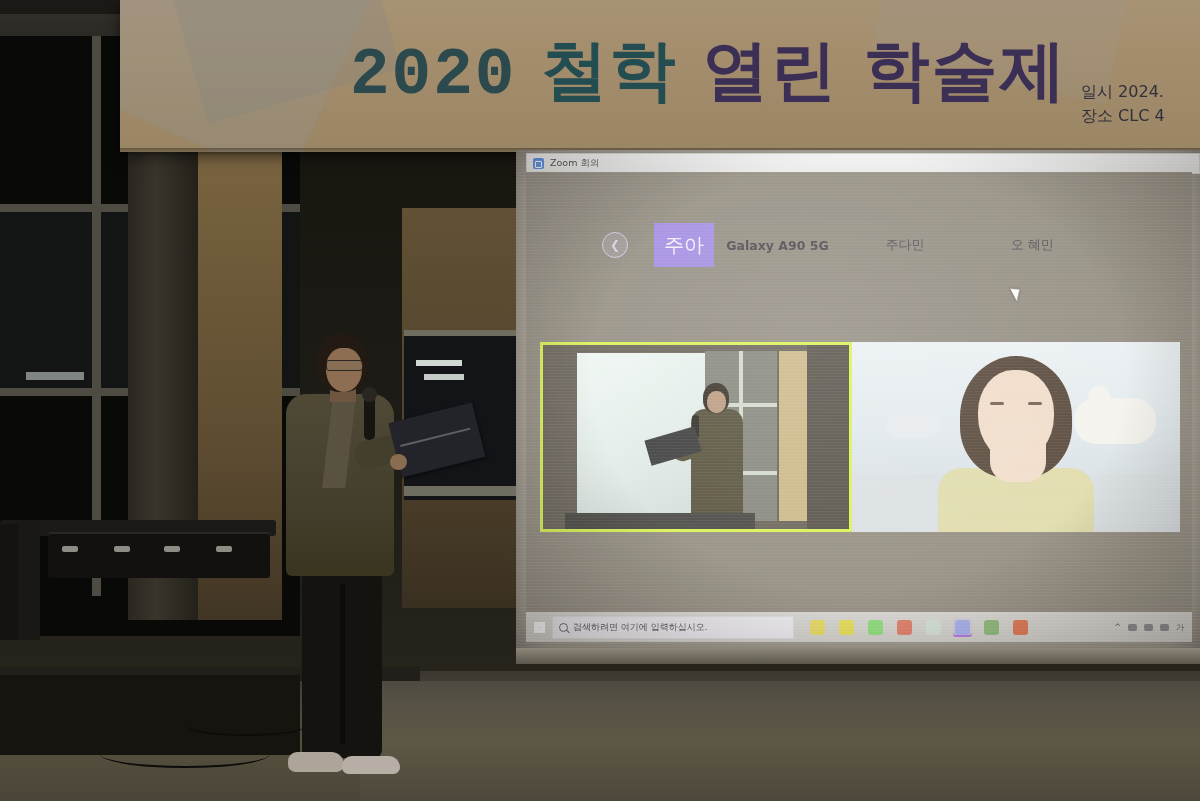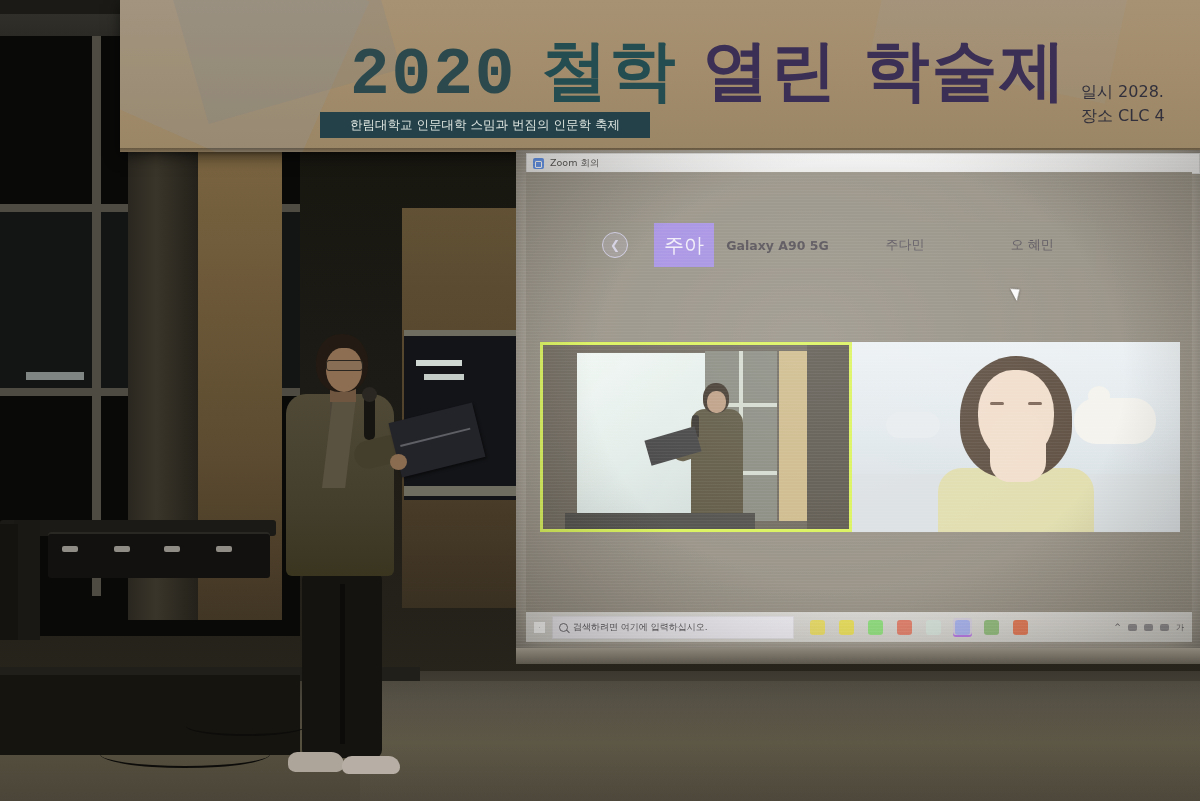--- a/index.html
+++ b/index.html
@@ -225,25 +225,22 @@
       <i style="left:-40px;top:-60px;width:260px;height:200px;background:#8f9fae;transform:rotate(24deg);opacity:.35;"></i>
       <i style="left:60px;top:-80px;width:200px;height:180px;background:#6e7f93;transform:rotate(-16deg);opacity:.3;"></i>
       <i style="left:760px;top:-40px;width:240px;height:120px;background:#9aa7b4;transform:rotate(12deg);opacity:.2;"></i>
     </div>
     <div class="banner-title">
       <span class="bt-a">2020</span>
       <span class="bt-b">철학</span>
       <span class="bt-c">열린</span>
       <span class="bt-c">학술제</span>
     </div>
-    <div class="sub-bar">
-      <span>한림대학교 인문대학 스밈과 번짐의 인문학 축제</span>
-    </div>
     <div class="banner-info">
-      <div>일시  2028.</div>
+      <div>일시  2024.</div>
       <div>장소  CLC 4</div>
     </div>
   </div>
   <div class="banner-shadowline"></div>
 
   <div class="screen">
     <div class="zwin">
 
       <div class="titlebar">
         <span class="tb-ico"></span>

